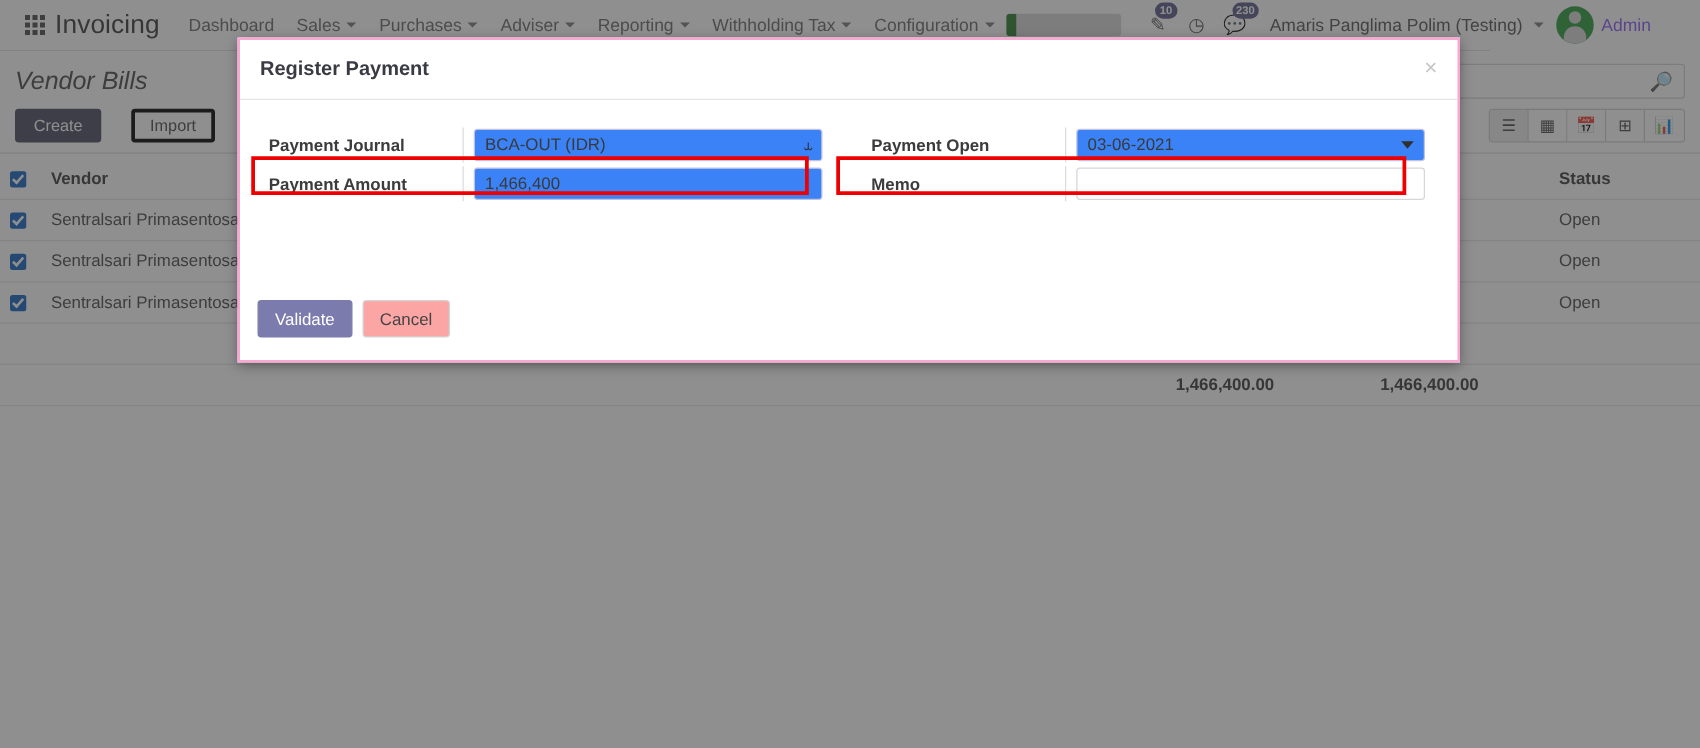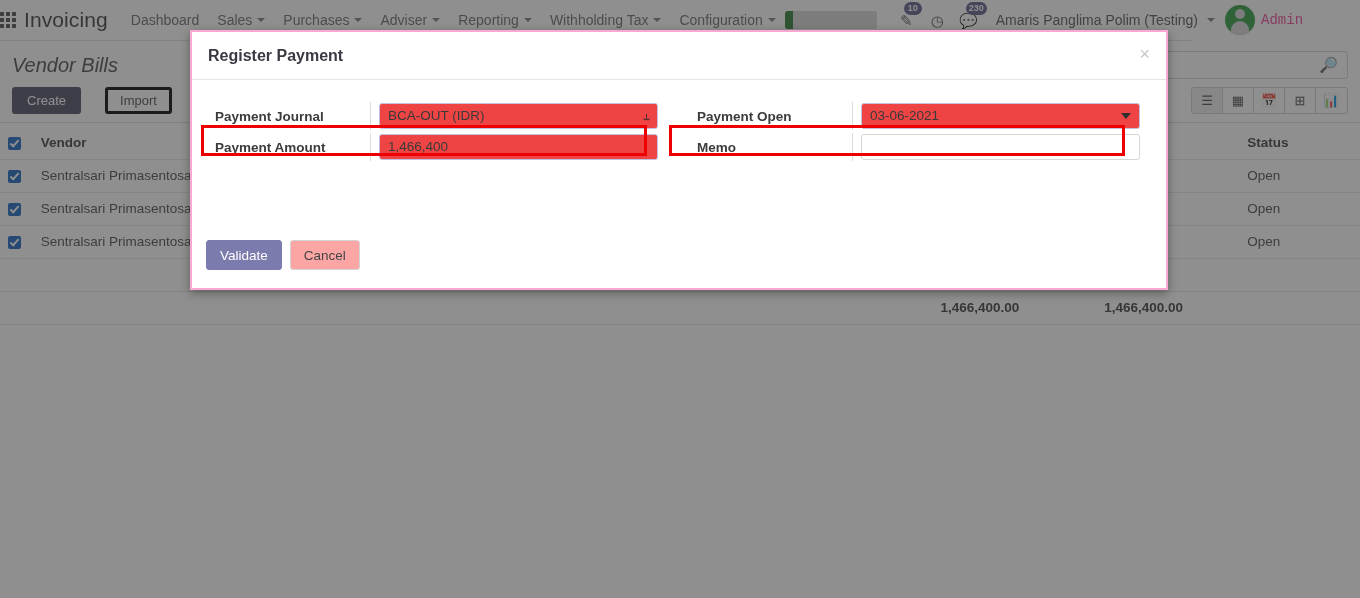--- a/index.html
+++ b/index.html
@@ -20,20 +20,21 @@
 
   
   #navbar {
     position: absolute;
     top: 0; left: 0;
     width: 1192px; height: 41px;
     background: #ffffff;
     border-bottom: 1px solid #e3e3e3;
     display: flex;
     align-items: center;
+    padding-left: 20px;
   }
   .apps-grid {
     width: 42px; height: 41px;
     display: flex; align-items: center; justify-content: center;
   }
   .apps-grid .dots {
     display: grid;
     grid-template-columns: repeat(3, 4px);
     grid-template-rows: repeat(3, 4px);
     gap: 2px;
@@ -138,23 +139,22 @@
     content: "";
     position: absolute;
     left: 50%; top: 16px;
     transform: translateX(-50%);
     width: 18px; height: 16px;
     border-radius: 9px 9px 0 0;
     background: #d7d7d7;
   }
   #admin-label {
     font-size: 14px;
-    color: #ec4899;
+    color: #8b5cf6;
     padding-right: 8px;
-    font-family: Liberation Mono, monospace;
   }
 
   
   #control-panel {
     position: absolute;
     top: 41px; left: 0;
     width: 1360px;
     background: #ffffff;
     border-bottom: 1px solid #dededf;
     padding: 10px 12px 8px 12px;
@@ -345,21 +345,21 @@
     align-items: center;
     padding-left: 9px;
   }
   .fctl {
     flex: 1;
     padding-left: 8px;
   }
   .inp {
     width: 100%;
     height: 26px;
-    background: #ef4444;
+    background: #3b82f6;
     border: 1px solid #c2c2e0;
     border-radius: 3px;
     font-size: 13.5px;
     color: #3a3a3a;
     padding: 0 8px;
     line-height: 24px;
     font-family: "Liberation Sans", sans-serif;
     display: flex;
     align-items: center;
   }

